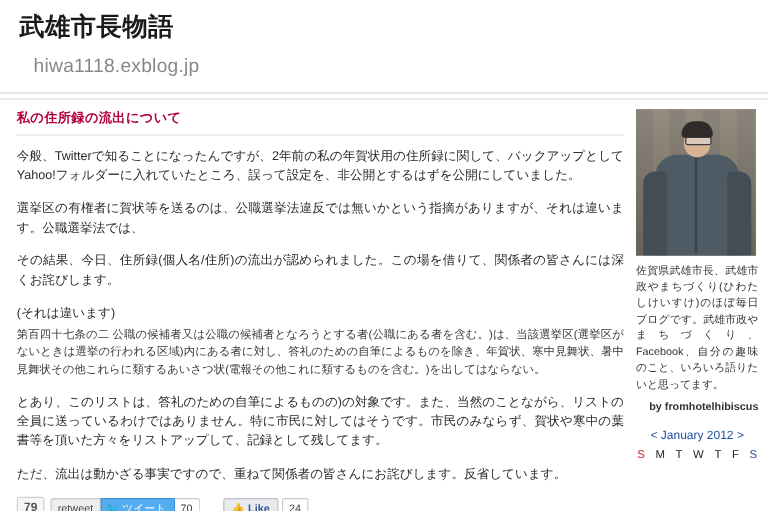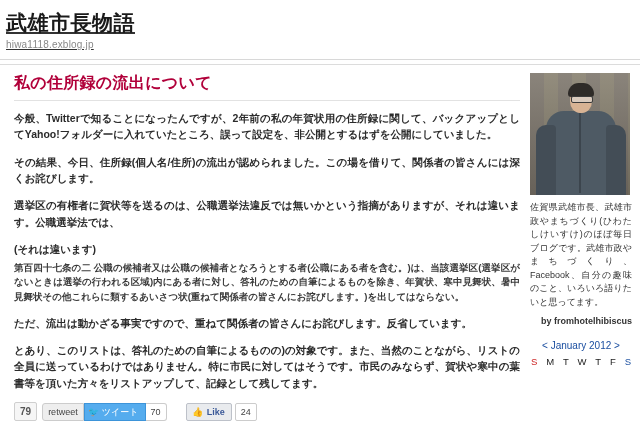--- a/index.html
+++ b/index.html
@@ -17,35 +17,34 @@
   }
   .page {
     position: relative;
     width: 640px;
     height: 426px;
     box-sizing: border-box;
   }
 
   
   .site-header {
-    padding: 10px 0 0 6px;
-    text-decoration: underline;
+    padding: 10px 0 0 16px;
   }
   .site-title {
     font-size: 21px;
     font-weight: bold;
     color: #1a1a1a;
     letter-spacing: 0.5px;
     line-height: 1.2;
     margin: 0 0 4px 0;
   }
   .site-url {
-    font-size: 10px;
+    font-size: 16px;
     color: #888888;
-    margin: 0;
+    margin: 12px;
     letter-spacing: 0.2px;
   }
   .header-rule {
     margin-top: 9px;
     border-top: 1px solid #d8d8d8;
     width: 100%;
   }
 
   
   .topnav {
@@ -80,36 +79,35 @@
   }
   .side-col {
     width: 110px;
     padding: 8px 8px 0 0;
     box-sizing: border-box;
   }
 
   
   .entry-title {
     color: #b1003a;
-    font-size: 16px;
+    font-size: 11px;
     font-weight: bold;
     margin: 0 0 6px 0;
     letter-spacing: 0.3px;
   }
   .entry-title-rule {
     border-top: 1px solid #e2e2e2;
     margin-bottom: 9px;
   }
   .entry-body p {
     margin: 4px 0 11px 0;
     line-height: 1.55;
     font-size: 10.5px;
     color: #2b2b2b;
     text-align: justify;
-    font-weight: bold;
   }
   .entry-body p.law-heading {
     margin-bottom: 2px;
   }
   .entry-body p.law-text {
     font-size: 9.5px;
     line-height: 1.5;
     color: #3a3a3a;
   }
 
@@ -331,26 +329,26 @@
   <div class="topnav-rule"></div>
 
   <div class="content-wrap">
 
     <div class="main-col">
       <div class="entry-title">私の住所録の流出について</div>
       <div class="entry-title-rule"></div>
 
       <div class="entry-body">
         <p>今般、Twitterで知ることになったんですが、2年前の私の年賀状用の住所録に関して、バックアップとしてYahoo!フォルダーに入れていたところ、誤って設定を、非公開とするはずを公開にしていました。</p>
+        <p>選挙区の有権者に賀状等を送るのは、公職選挙法違反では無いかという指摘がありますが、それは違います。公職選挙法では、</p>
         <p>その結果、今日、住所録(個人名/住所)の流出が認められました。この場を借りて、関係者の皆さんには深くお詫びします。</p>
-        <p>選挙区の有権者に賀状等を送るのは、公職選挙法違反では無いかという指摘がありますが、それは違います。公職選挙法では、</p>
         <p class="law-heading">(それは違います)</p>
-        <p class="law-text">第百四十七条の二 公職の候補者又は公職の候補者となろうとする者(公職にある者を含む。)は、当該選挙区(選挙区がないときは選挙の行われる区域)内にある者に対し、答礼のための自筆によるものを除き、年賀状、寒中見舞状、暑中見舞状その他これらに類するあいさつ状(重ねて関係者の皆さんにお詫びします。)を出してはならない。</p>
+        <p class="law-text">第百四十七条の二 公職の候補者又は公職の候補者となろうとする者(公職にある者を含む。)は、当該選挙区(選挙区がないときは選挙の行われる区域)内にある者に対し、答礼のための自筆によるものを除き、年賀状、寒中見舞状、暑中見舞状その他これらに類するあいさつ状(電報その他これに類するものを含む。)を出してはならない。</p>
+        <p>とあり、このリストは、答礼のための自筆によるものの)の対象です。また、当然のことながら、リストの全員に送っているわけではありません。特に市民に対してはそうです。市民のみならず、賀状や寒中の葉書等を頂いた方々をリストアップして、記録として残してます。</p>
         <p>ただ、流出は動かざる事実ですので、重ねて関係者の皆さんにお詫びします。反省しています。</p>
-        <p>とあり、このリストは、答礼のための自筆によるものの)の対象です。また、当然のことながら、リストの全員に送っているわけではありません。特に市民に対してはそうです。市民のみならず、賀状や寒中の葉書等を頂いた方々をリストアップして、記録として残してます。</p>
       </div>
 
       <div class="social-row">
         <span class="fb-count-box">79</span>
         <span class="tw-btn">
           <span class="tw-retweet">retweet</span>
           <span class="tw-tweet">
             <span class="thumb-icon">🐦</span>
             <span>ツイート</span>
           </span>

